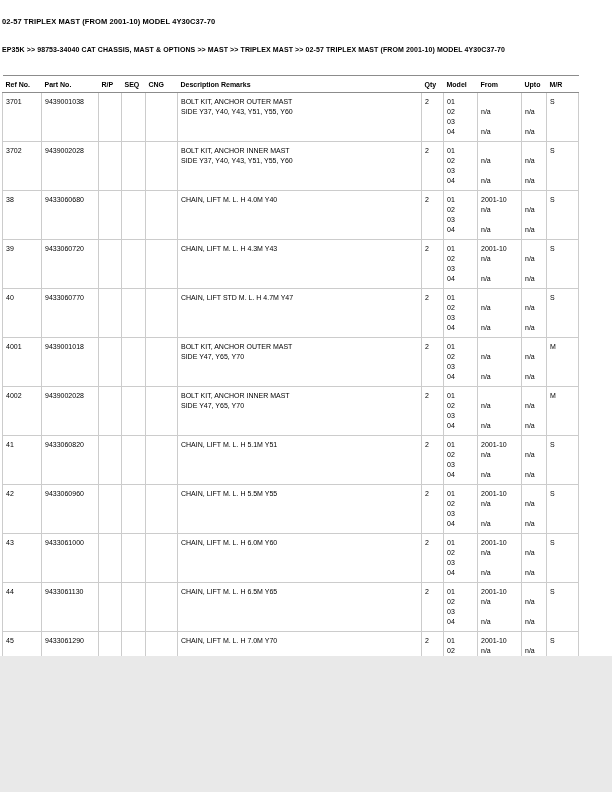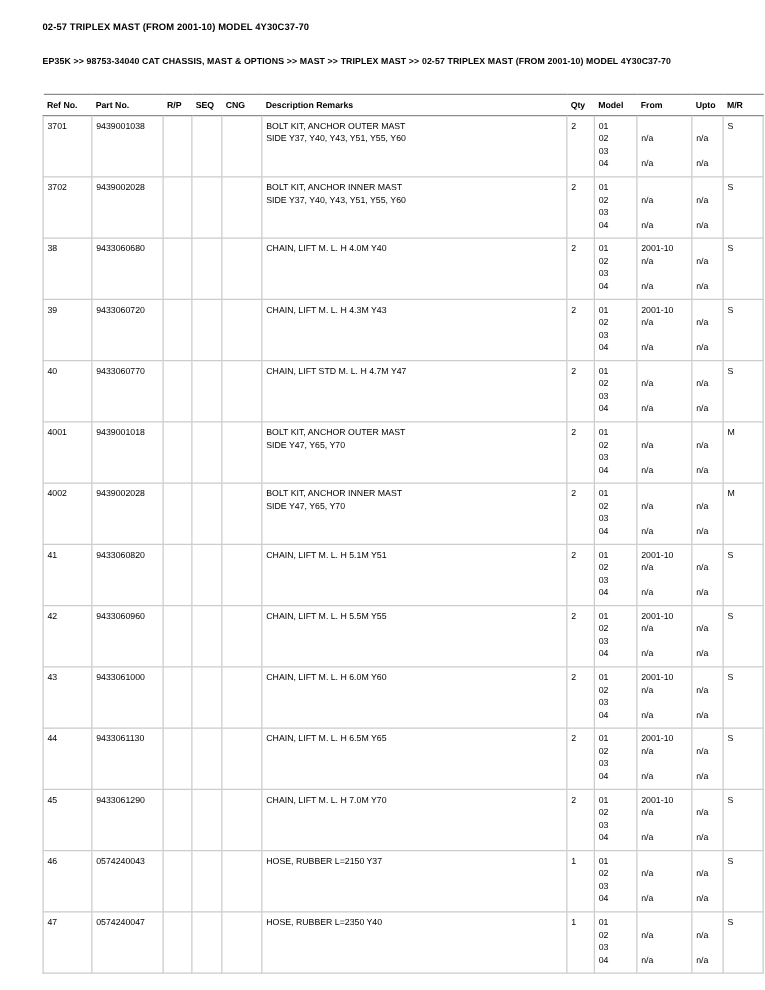--- a/index.html
+++ b/index.html
@@ -1,24 +1,24 @@
 <!DOCTYPE html>
 <html><head>
 <meta charset="utf-8">
 <style>
   * { margin: 0; padding: 0; box-sizing: border-box; }
   html, body { background: #e9e9e9; }
   body { font-family: "Liberation Sans", sans-serif; color: #000; }
   .page {
     position: relative;
     width: 612px;
-    height: 792px;
+    height: 656px;
     margin: 0 auto;
     background: #ffffff;
-    padding: 12px 18px 0 34px;
+    padding: 12px 18px 0 2px;
     overflow: hidden;
   }
   .doc-title {
     font-size: 7.5px;
     font-weight: bold;
     margin-top: 5px;
     letter-spacing: 0.1px;
   }
   .breadcrumb {
     font-size: 7px;

